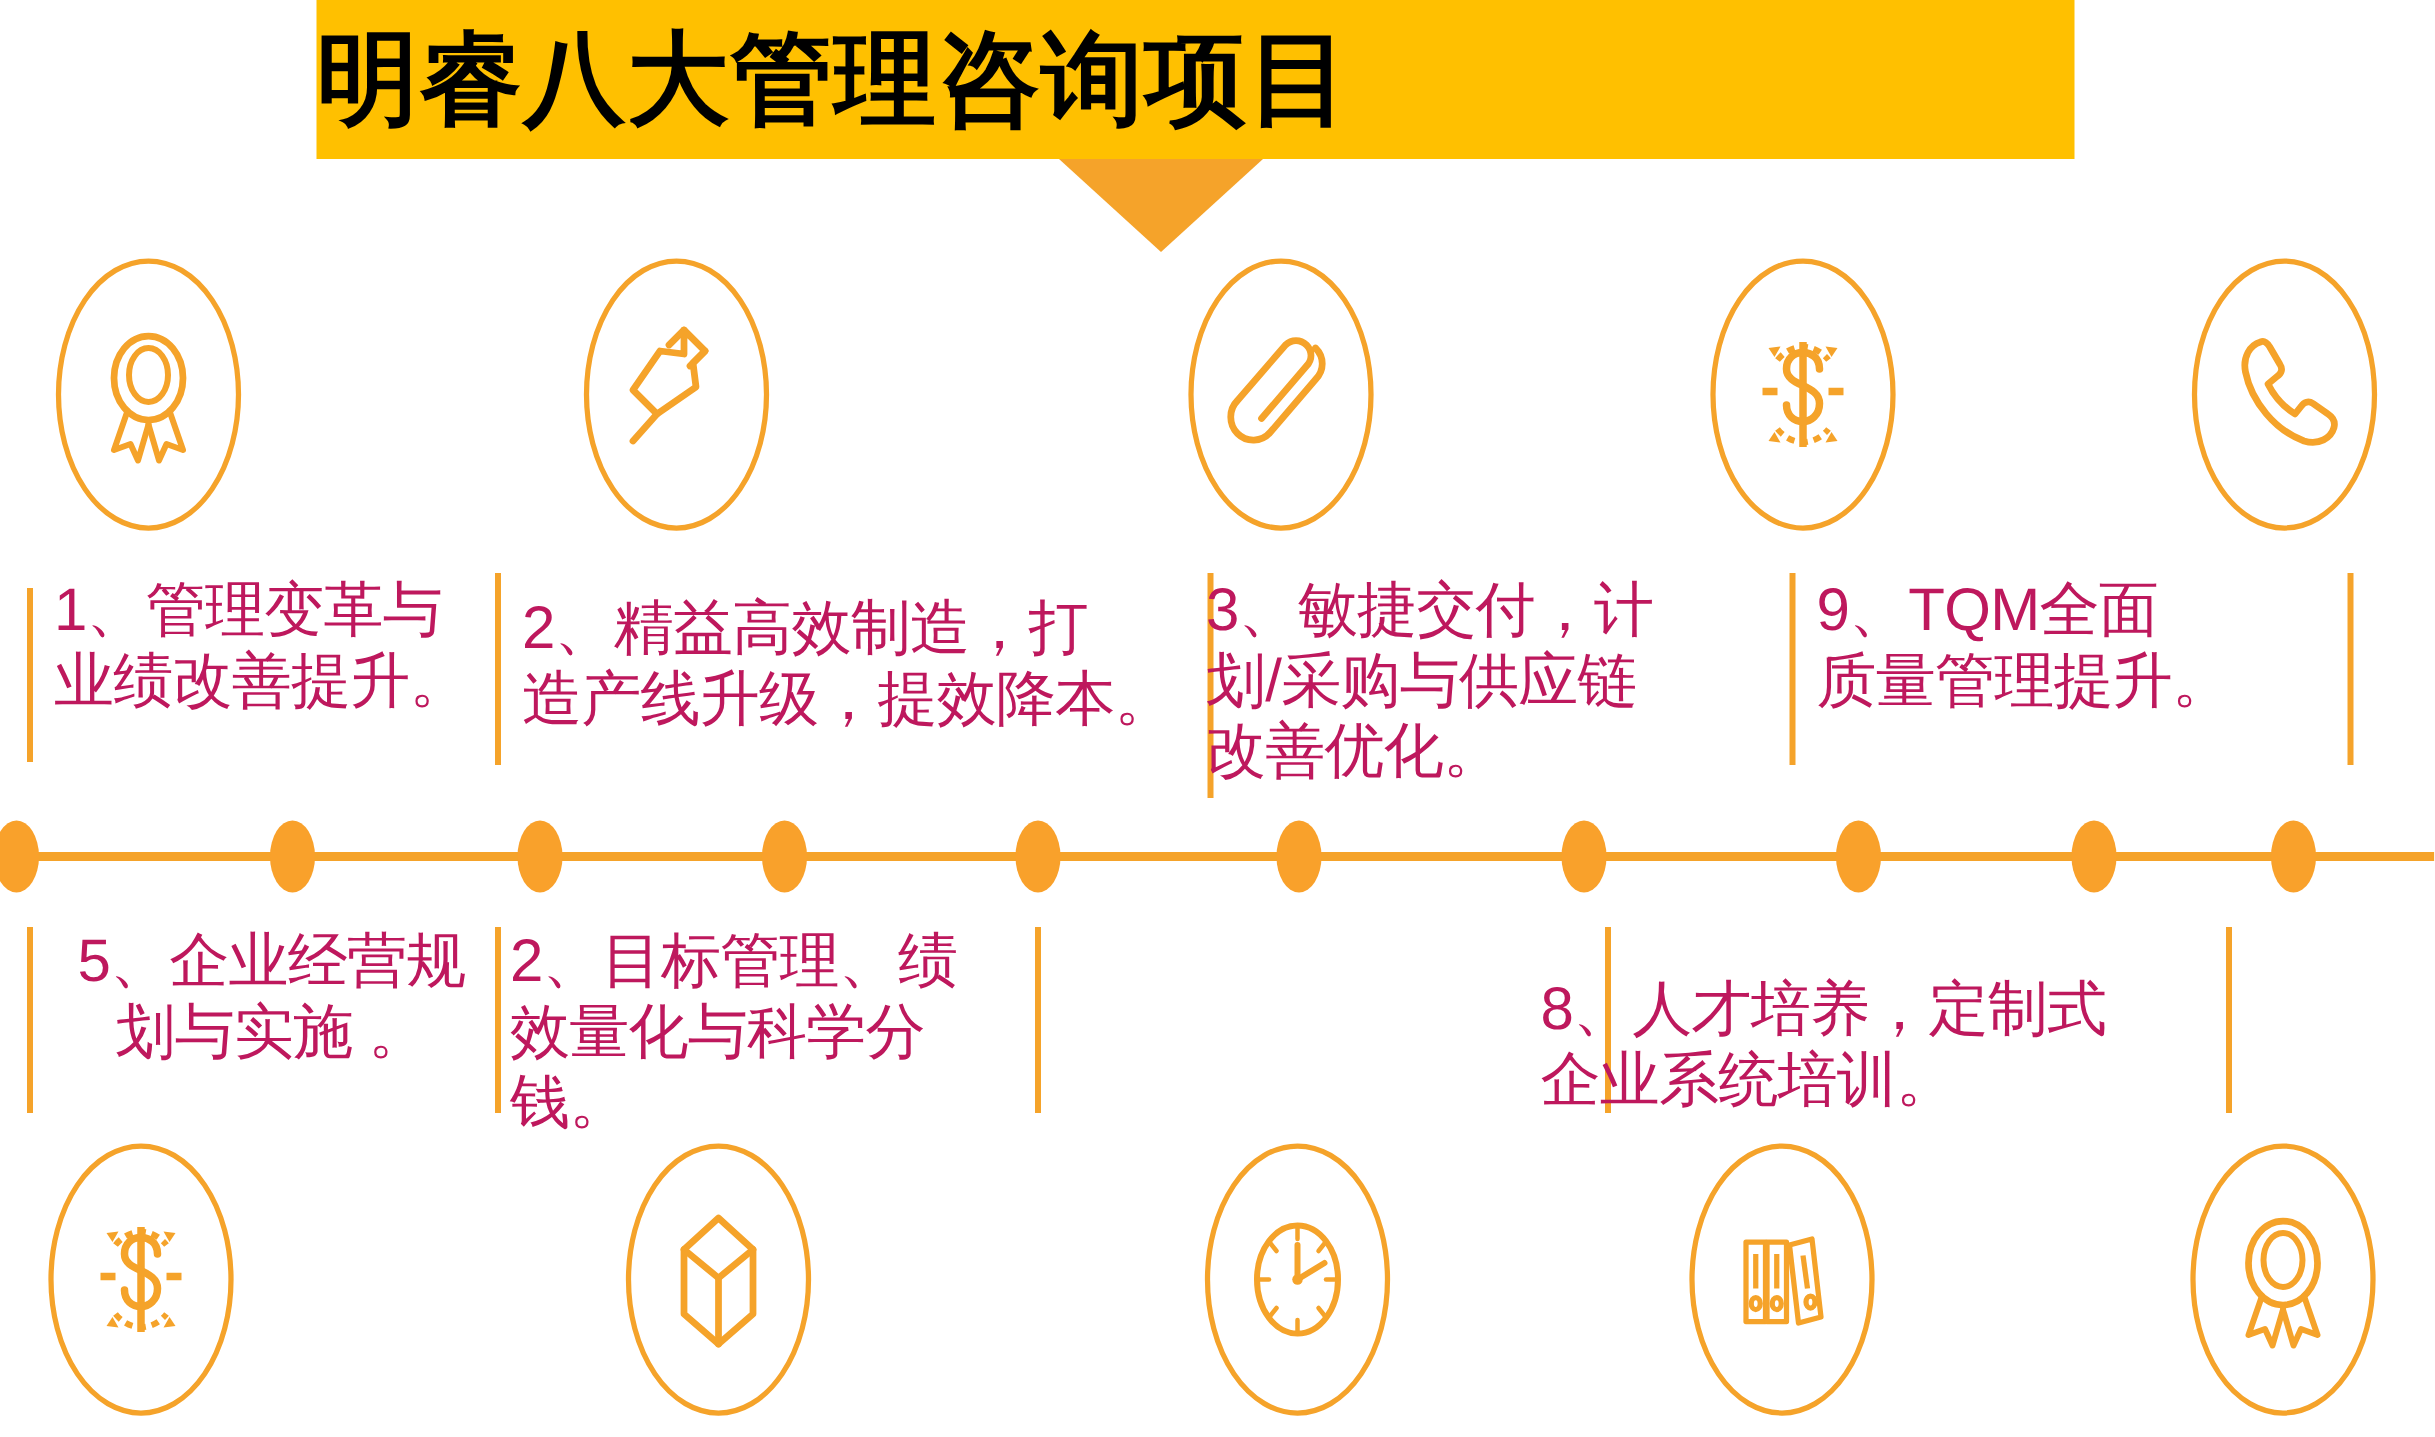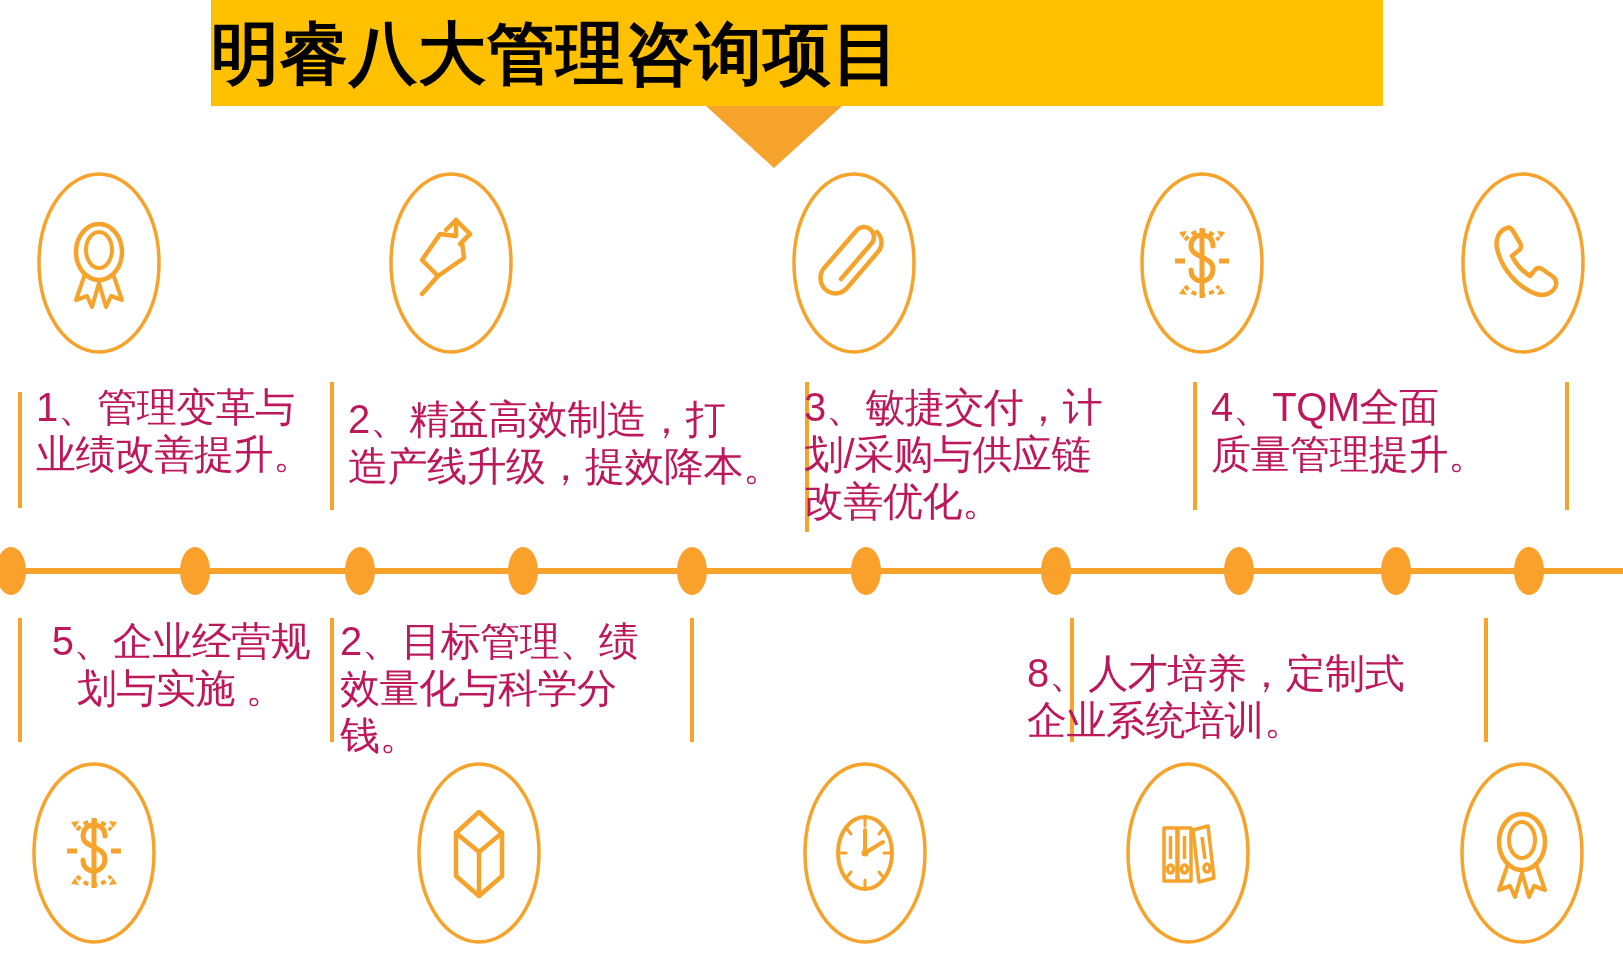--- a/index.html
+++ b/index.html
@@ -161,21 +161,21 @@
   <div class="sep-bar" style="left:1193px;top:382px; height:128px;"></div>
   <div class="sep-bar" style="left:1565px;top:382px; height:128px;"></div>
 
   <div class="item-text row-top" style="left:36px; width:290px;">1、管理变革与
 业绩改善提升。</div>
   <div class="item-text row-top" style="left:348px; width:450px;margin-top:12px;">2、精益高效制造，打
 造产线升级，提效降本。</div>
   <div class="item-text row-top" style="left:804px; width:365px;">3、敏捷交付，计
 划/采购与供应链
 改善优化。</div>
-  <div class="item-text row-top" style="left:1211px; width:350px;">4、TQM全面
+  <div class="item-text row-top" style="left:1211px; width:350px;">9、TQM全面
 质量管理提升。</div>
 
   <div class="timeline-line"></div>
 
   <div class="timeline-dot" style="left:-4px;"></div>
   <div class="timeline-dot" style="left:180px;"></div>
   <div class="timeline-dot" style="left:345px;"></div>
   <div class="timeline-dot" style="left:508px;"></div>
   <div class="timeline-dot" style="left:677px;"></div>
   <div class="timeline-dot" style="left:851px;"></div>

